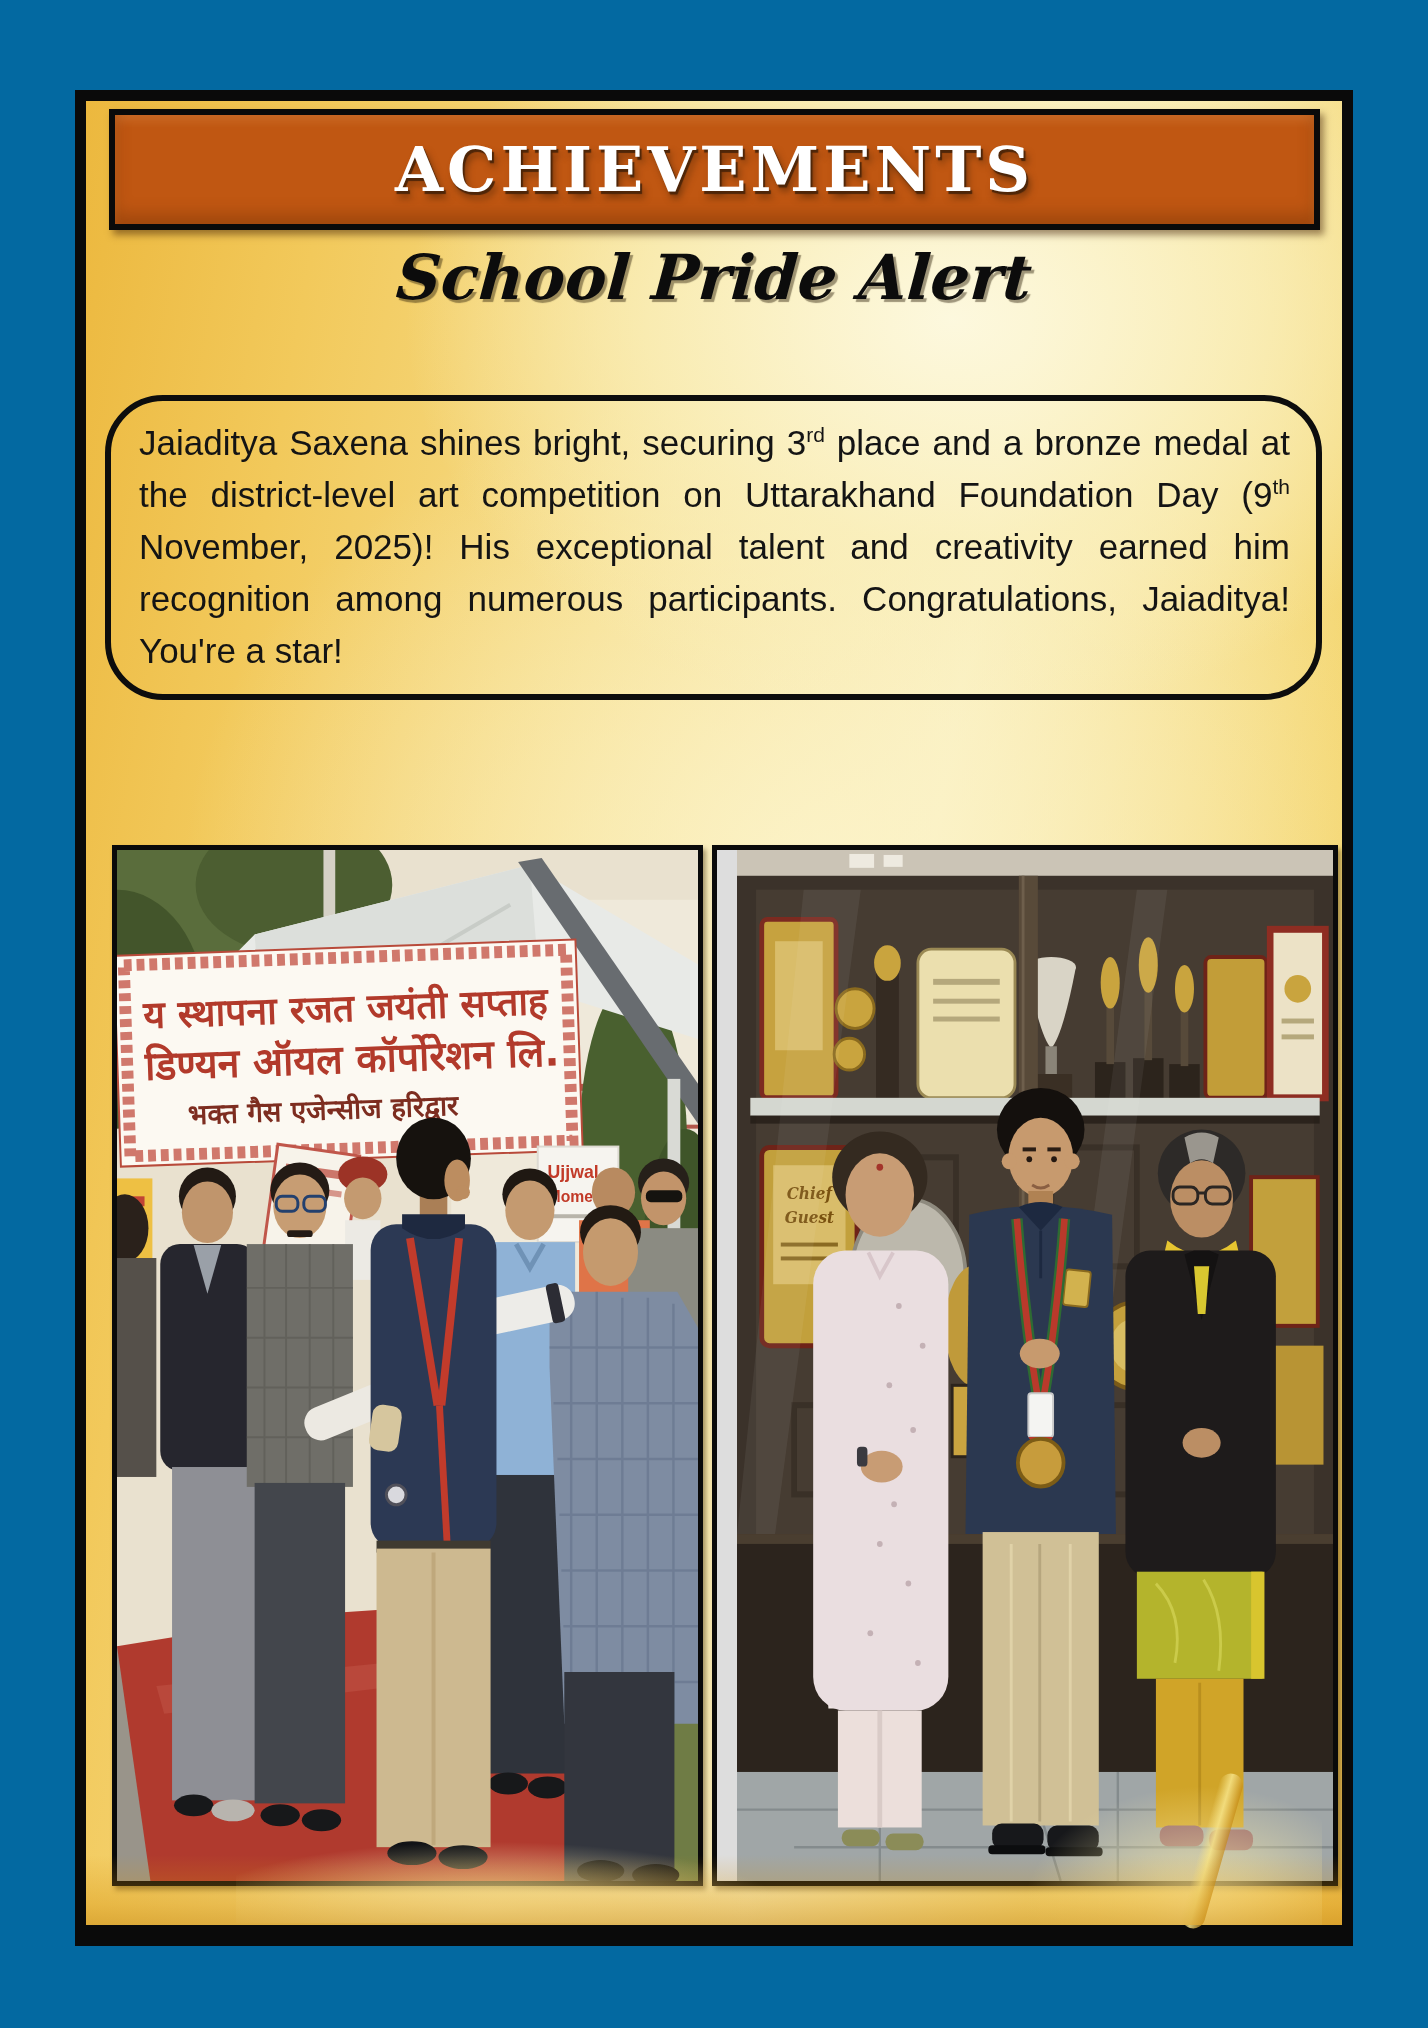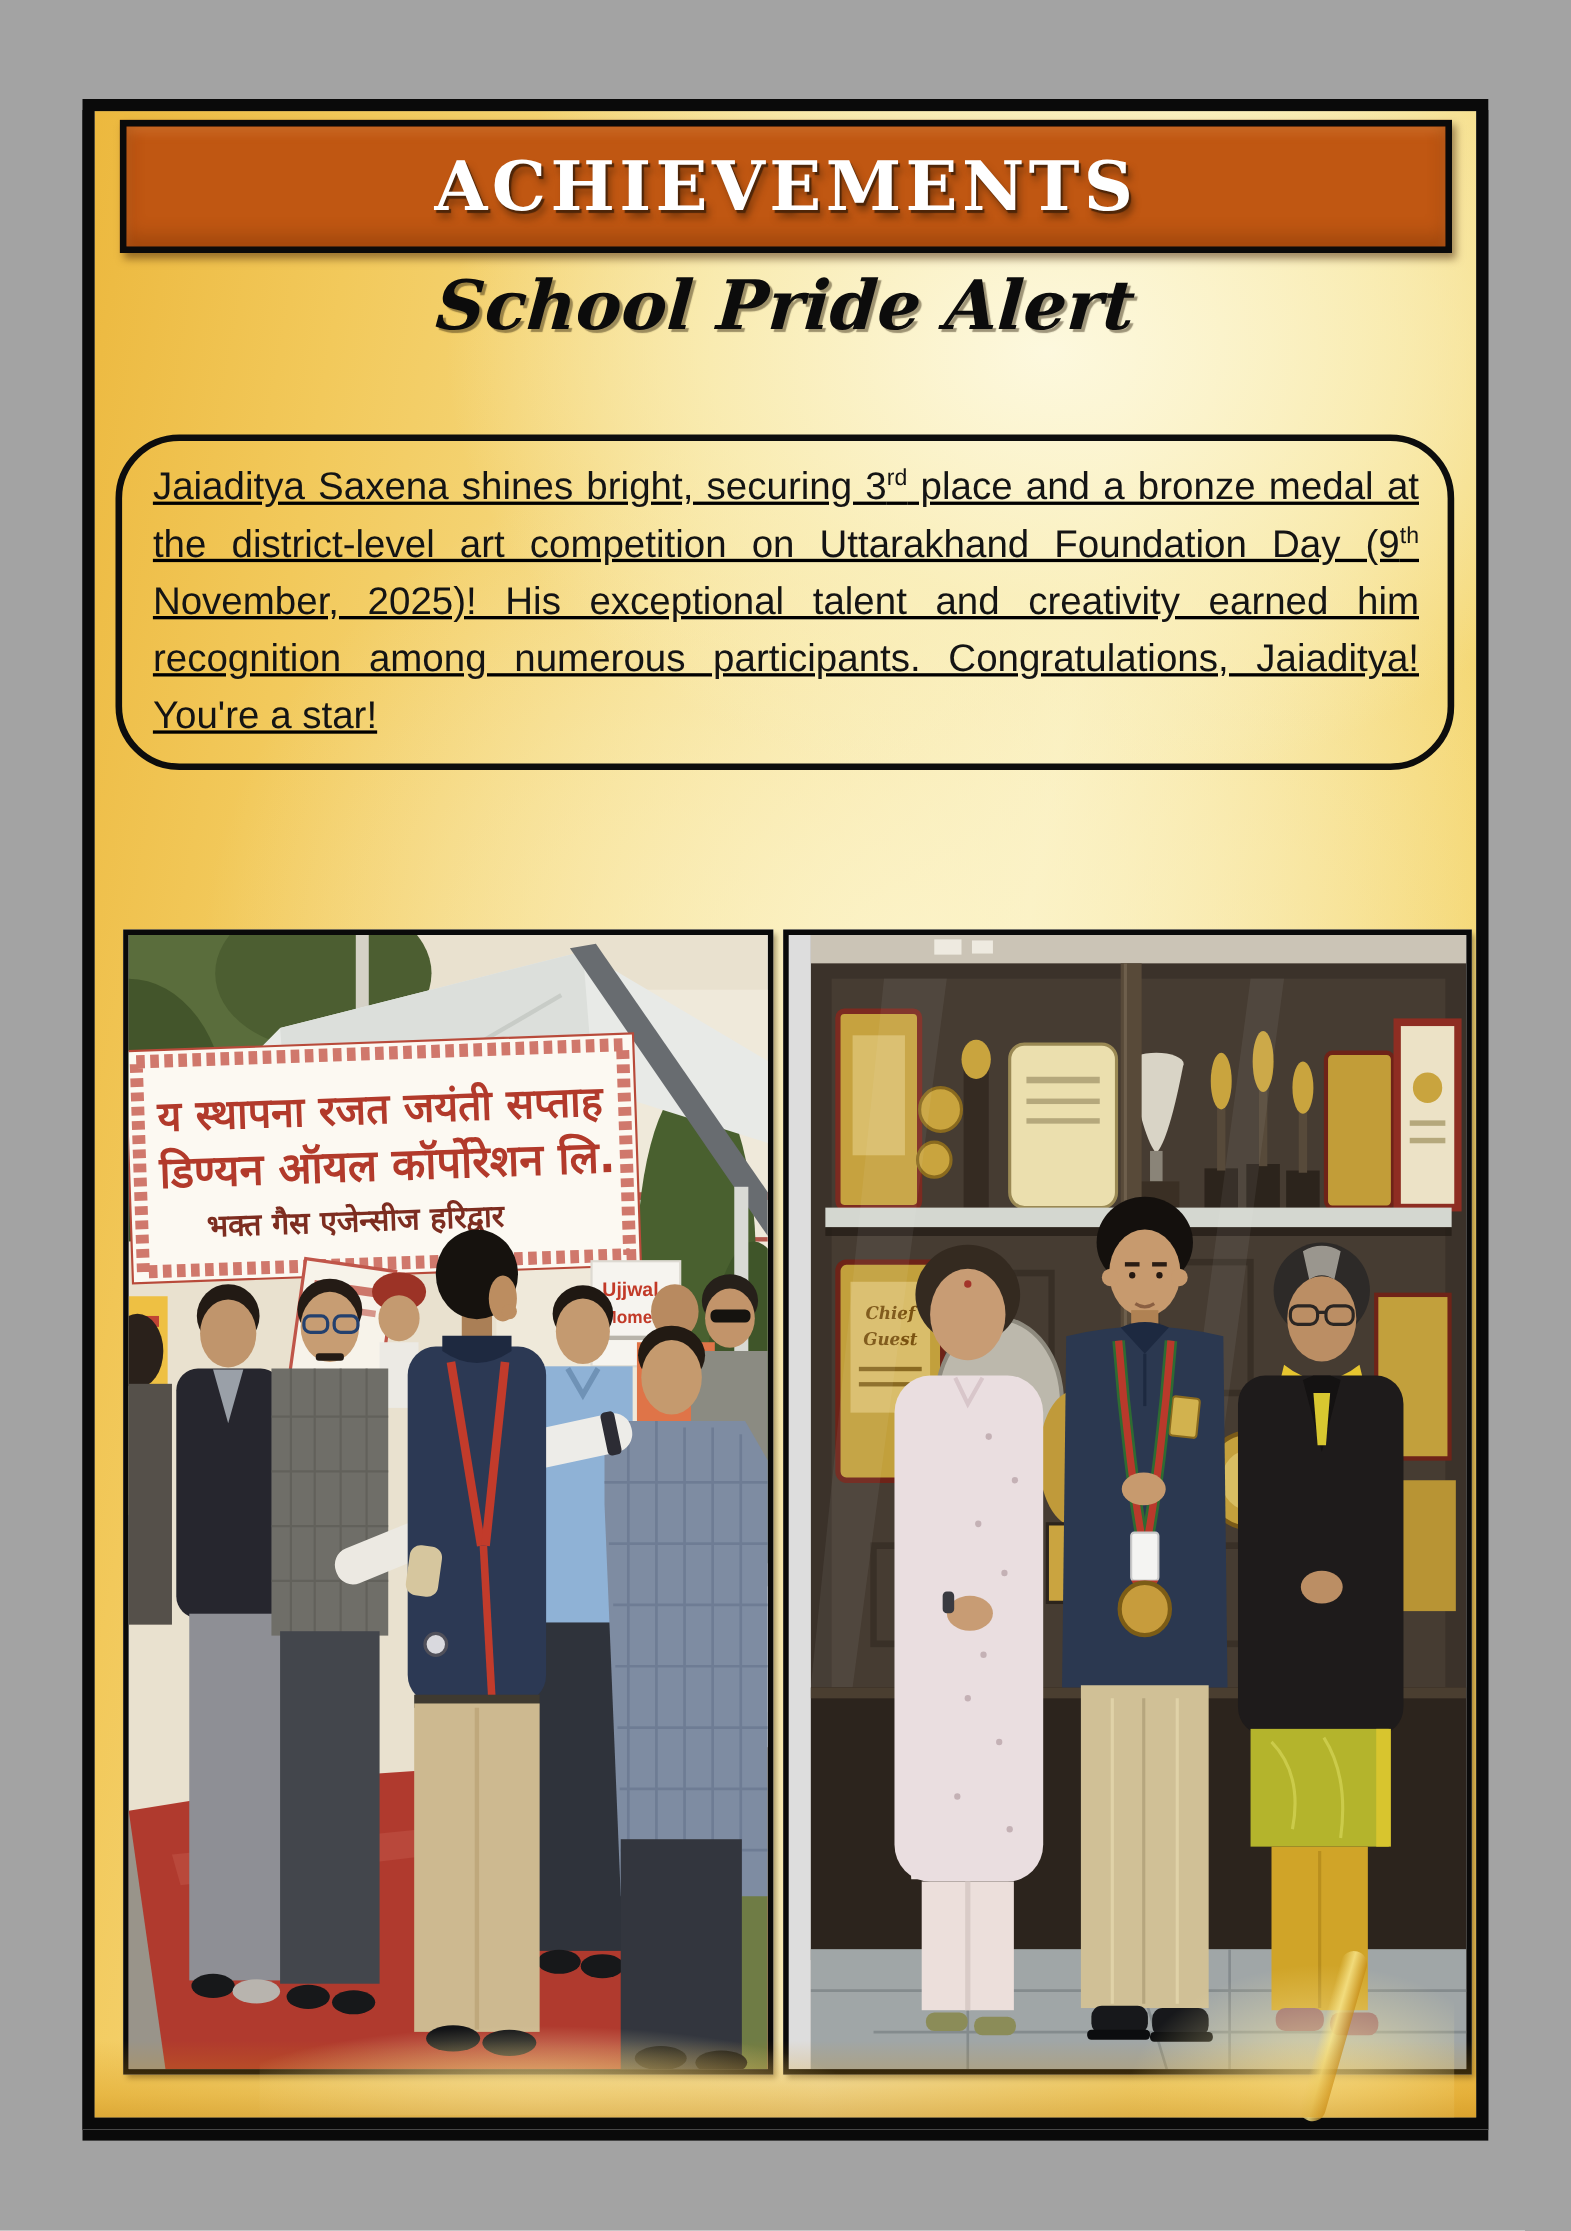--- a/index.html
+++ b/index.html
@@ -1,16 +1,16 @@
 <!DOCTYPE html>
 <html><head>
 <meta charset="utf-8">
 <style>
   html,body{margin:0;padding:0;background:#ffffff;}
-  .page{position:relative;width:1428px;height:2028px;background:#a3a3a3;overflow:hidden;
+  .page{position:relative;width:1428px;height:2028px;background:#0369a1;overflow:hidden;
         font-family:"Liberation Sans",sans-serif;}
   .frame{position:absolute;left:75px;top:90px;width:1278px;height:1846px;
          border:11px solid #0a0a0a;box-sizing:border-box;
          box-shadow:0 10px 0 #0a0a0a;
          background:
            radial-gradient(ellipse 760px 560px at 69% 12%, rgba(253,249,224,.95) 0%, rgba(250,240,190,.75) 40%, rgba(250,240,190,0) 72%),
            radial-gradient(ellipse 900px 700px at 58% 42%, rgba(252,244,203,.85) 0%, rgba(252,244,203,0) 70%),
            linear-gradient(100deg,#ecb83e 0%,#f2c95b 16%,#f6dd8a 38%,#f9eebd 62%,#f4d56d 88%,#eec052 100%);}
   .frame::after{content:"";position:absolute;left:0;right:0;bottom:0;height:70px;
          background:linear-gradient(180deg,rgba(222,157,22,0) 0%,rgba(214,148,16,.38) 70%,rgba(198,132,8,.5) 100%);}
@@ -25,21 +25,21 @@
          background:#c05712;border:6px solid #0a0a0a;display:flex;align-items:center;justify-content:center;
          box-shadow:4px 5px 7px rgba(70,35,8,.5), inset 0 -10px 16px rgba(90,35,0,.30), inset 0 6px 10px rgba(255,200,130,.18);}
   .banner-title{font-family:"DejaVu Serif",serif;font-weight:bold;font-size:62px;line-height:1;
          color:#ffffff;letter-spacing:4px;
          text-shadow:2px 3px 1px rgba(74,36,8,.95), 4px 7px 7px rgba(74,36,8,.55);}
   .script-title{position:absolute;left:0;top:140px;width:1256px;text-align:center;
          font-family:"DejaVu Serif",serif;font-style:italic;font-weight:bold;font-size:62px;
          color:#0c0c0c;transform:skewX(-4deg);
          text-shadow:3px 3px 1px rgba(45,32,8,.45);}
   .note-box{position:absolute;left:19px;top:294px;width:1217px;height:305px;box-sizing:border-box;
-         border:6px solid #0d0d0d;border-radius:58px;padding:16px 26px 0 28px;text-decoration:underline;}
+         border:6px solid #0d0d0d;border-radius:58px;padding:16px 26px 0 28px;}
   .note-text{margin:0;font-family:"Liberation Sans",sans-serif;font-size:35px;line-height:52px;
          color:#141414;text-align:justify;}
   .note-text sup{font-size:21px;line-height:0;}
   .photo{position:absolute;border:5px solid #0a0a0a;box-sizing:border-box;background:#ddd;
          box-shadow:3px 4px 5px rgba(60,40,5,.45);}
   .photo svg{display:block;width:100%;height:100%;}
   .photo-left{left:26px;top:744px;width:591px;height:1041px;}
   .photo-right{left:626px;top:744px;width:626px;height:1041px;padding-left:20px;}
 </style>
 </head>

